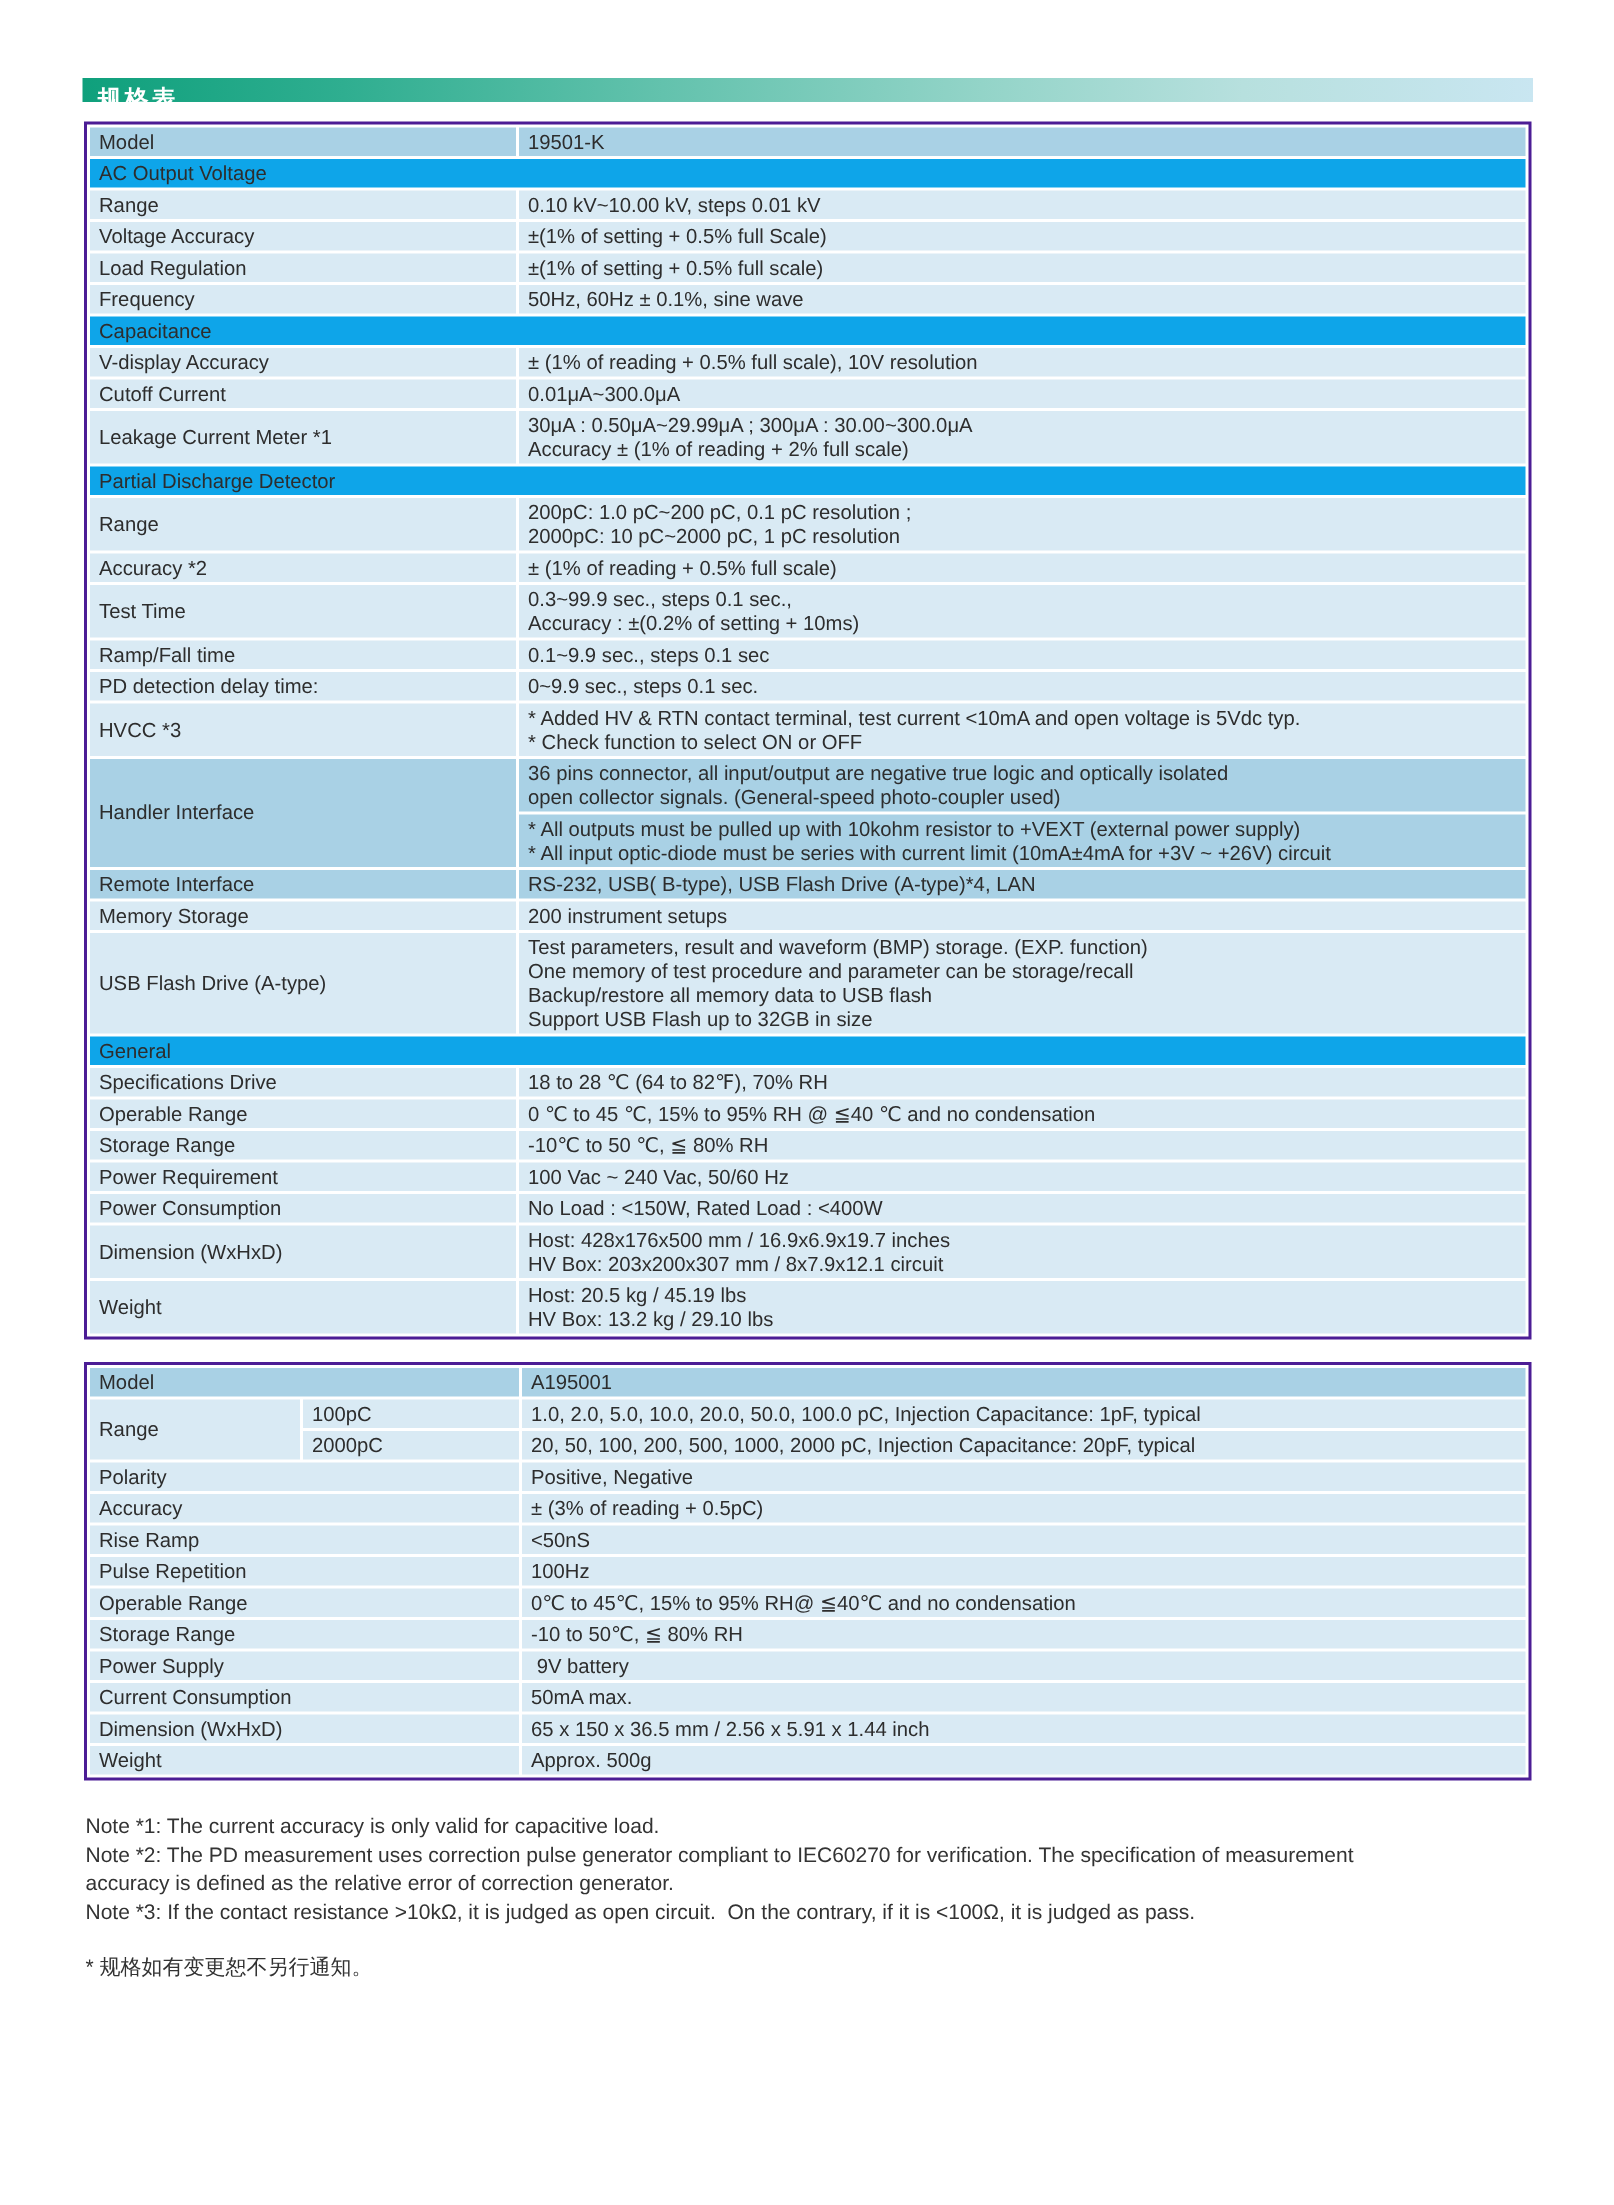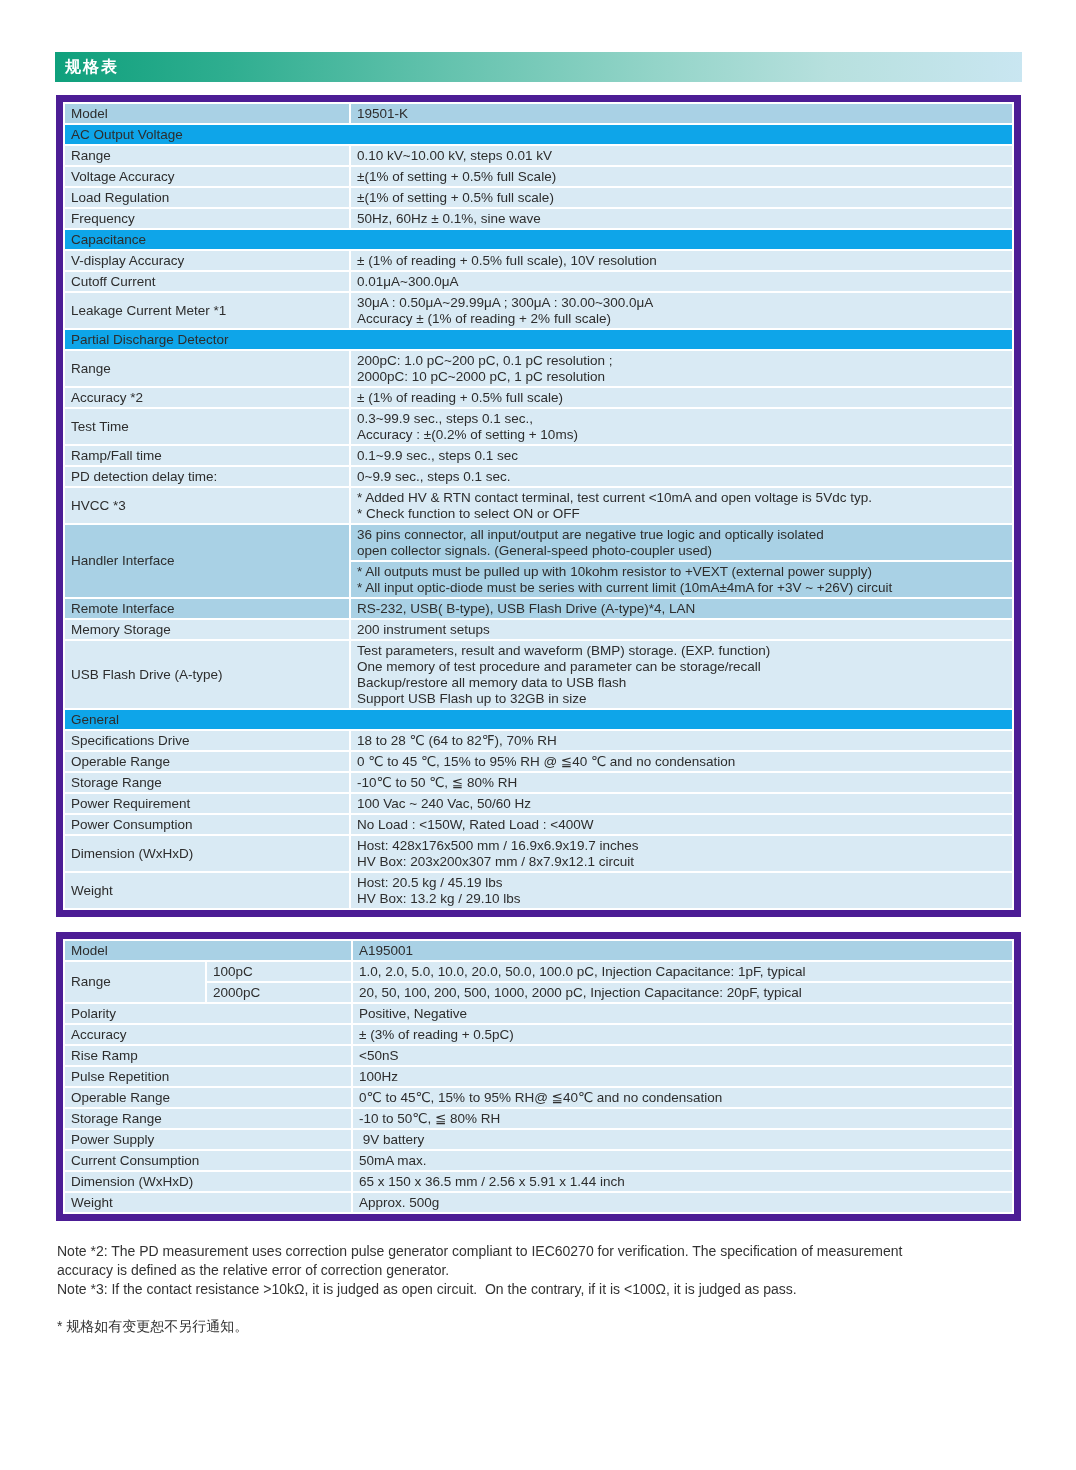--- a/index.html
+++ b/index.html
@@ -5,29 +5,29 @@
   html,body{margin:0;padding:0;background:#ffffff;}
   body{
     width:1076px;height:1470px;
     font-family:"Liberation Sans","DejaVu Sans",sans-serif;
     color:#2d2d2d;
   }
   .page{position:relative;width:1076px;height:1470px;overflow:hidden;}
   .content{padding:52px 0 0 55px;width:967px;box-sizing:content-box;}
 
   .title-bar{
-    width:967px;height:30px;box-sizing:border-box;
+    width:967px;height:16px;box-sizing:border-box;
     background:linear-gradient(to right,#0fa07c 0%,#2fae90 18%,#63c2ad 40%,#93d4c8 62%,#b7e0de 80%,#c9e6f1 100%);
     color:#ffffff;font-size:16px;font-weight:bold;line-height:30px;
     padding-left:10px;letter-spacing:2px;
   }
 
   table.spec{
     border-collapse:separate;border-spacing:2px;
-    background:#ffffff;border:7px solid #4c1d95;
+    background:#ffffff;border:2px solid #4c1d95;
     margin:13px 0 0 1px;width:965px;box-sizing:border-box;
     table-layout:fixed;
   }
   table.spec + table.spec{margin-top:15px;}
   td{
     font-size:13.5px;line-height:16px;padding:1.5px 6px;
     vertical-align:middle;overflow:hidden;
   }
   td.light{background:#d9eaf4;}
   td.medium{background:#a9d1e5;}
@@ -318,20 +318,21 @@
           <tr>
             <td class="light" colspan="2">Weight</td>
             <td class="light">
               <div class="spec-line">Approx. 500g</div>
             </td>
           </tr>
         </tbody>
     </table>
 
     <div class="notes" id="notes">
+        <div class="note-line">Note *1: The current accuracy is only valid for capacitive load.</div>
         <div class="note-line">Note *2: The PD measurement uses correction pulse generator compliant to IEC60270 for verification. The specification of measurement</div>
         <div class="note-line">accuracy is defined as the relative error of correction generator.</div>
         <div class="note-line">Note *3: If the contact resistance &gt;10kΩ, it is judged as open circuit.  On the contrary, if it is &lt;100Ω, it is judged as pass.</div>
       </div>
 
     <div class="footnote">* 规格如有变更恕不另行通知。</div>
 
   </div>
 </div>
 

